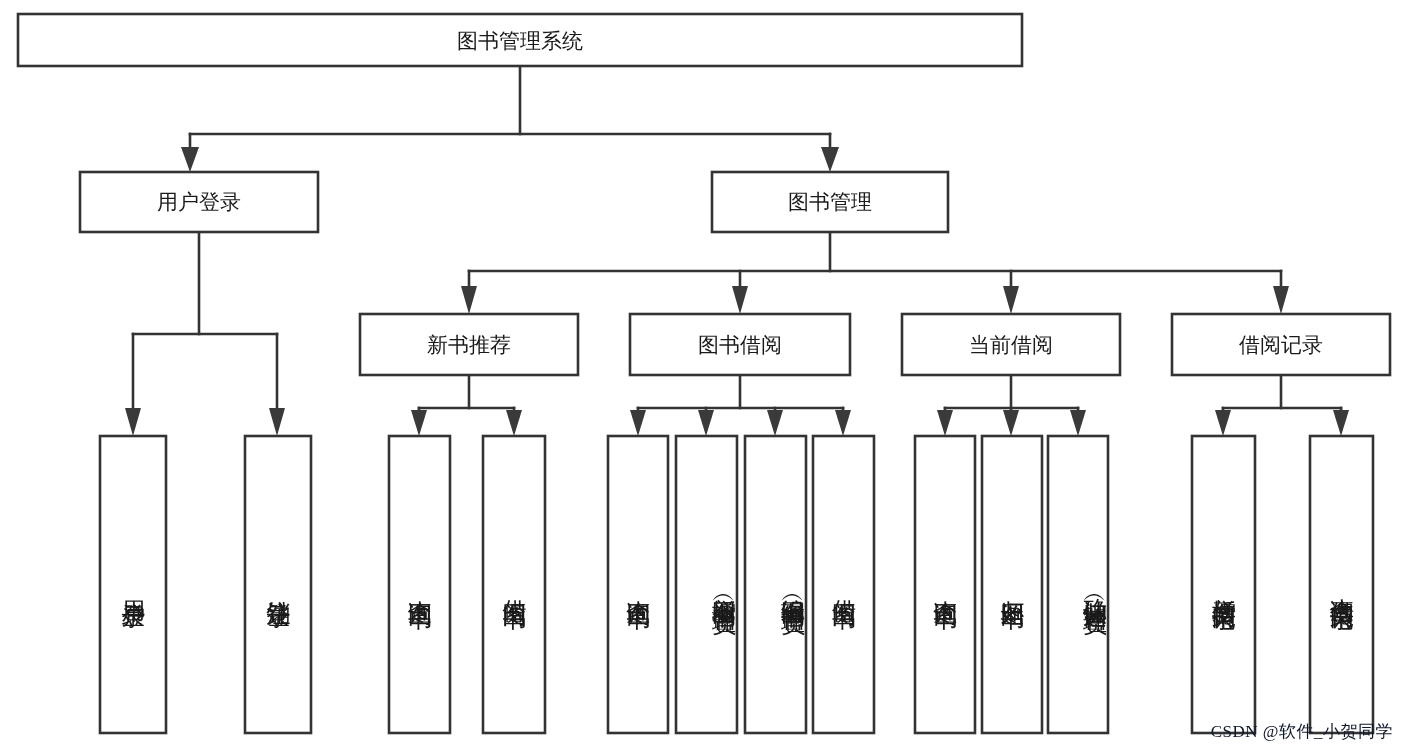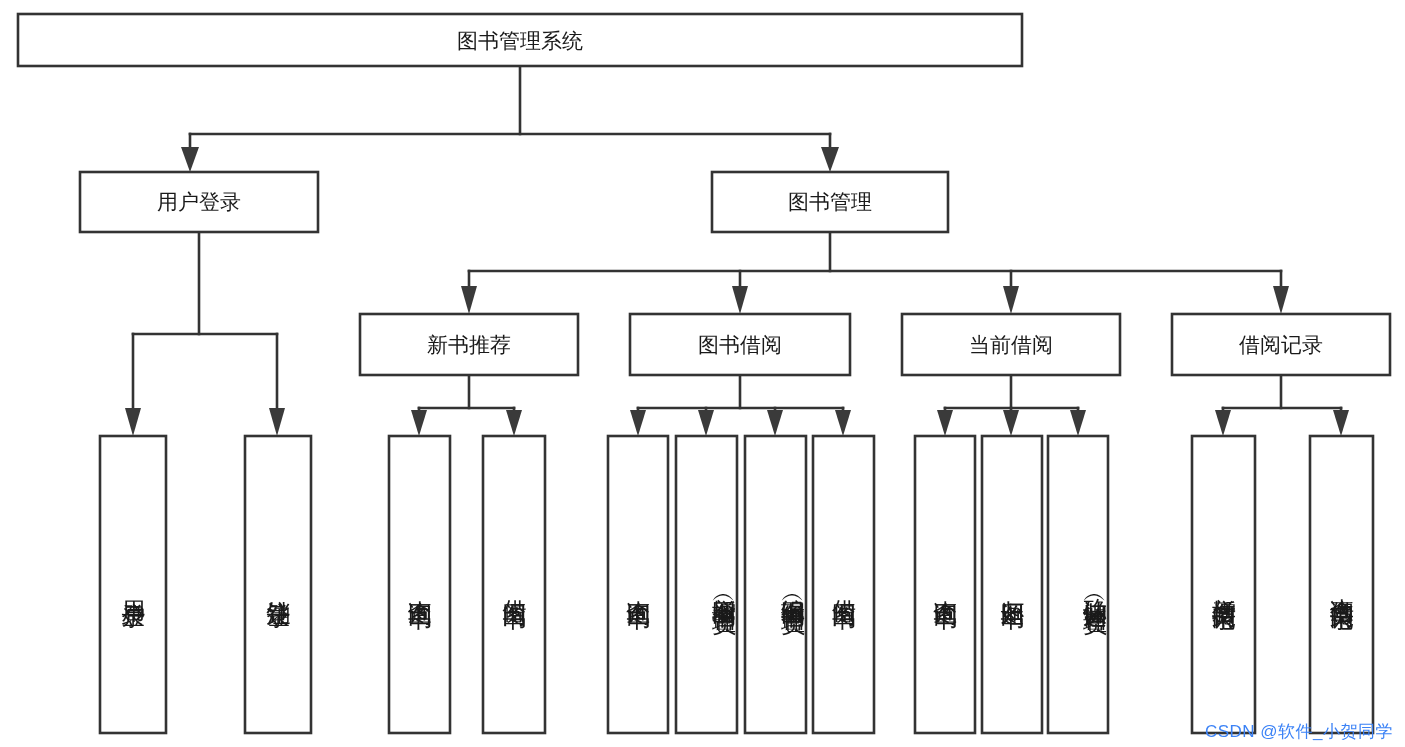--- a/index.html
+++ b/index.html
@@ -64,23 +64,23 @@
     white-space: pre;
     pointer-events: none;
   }
   .leaf-label.centered {
     align-items: center;
   }
   .watermark {
     position: absolute;
     right: 12px;
     bottom: 4px;
-    font-family: Liberation Sans, sans-serif;
+    font-family: Liberation Serif, serif;
     font-size: 17px;
-    color: #3b82f6;
+    color: #0f172a;
     white-space: nowrap;
     letter-spacing: 0.5px;
   }
 </style>
 </head>
 <body>
 
 <div id="diagram-root">
 
   <svg class="flow" viewBox="0 0 1405 747">

